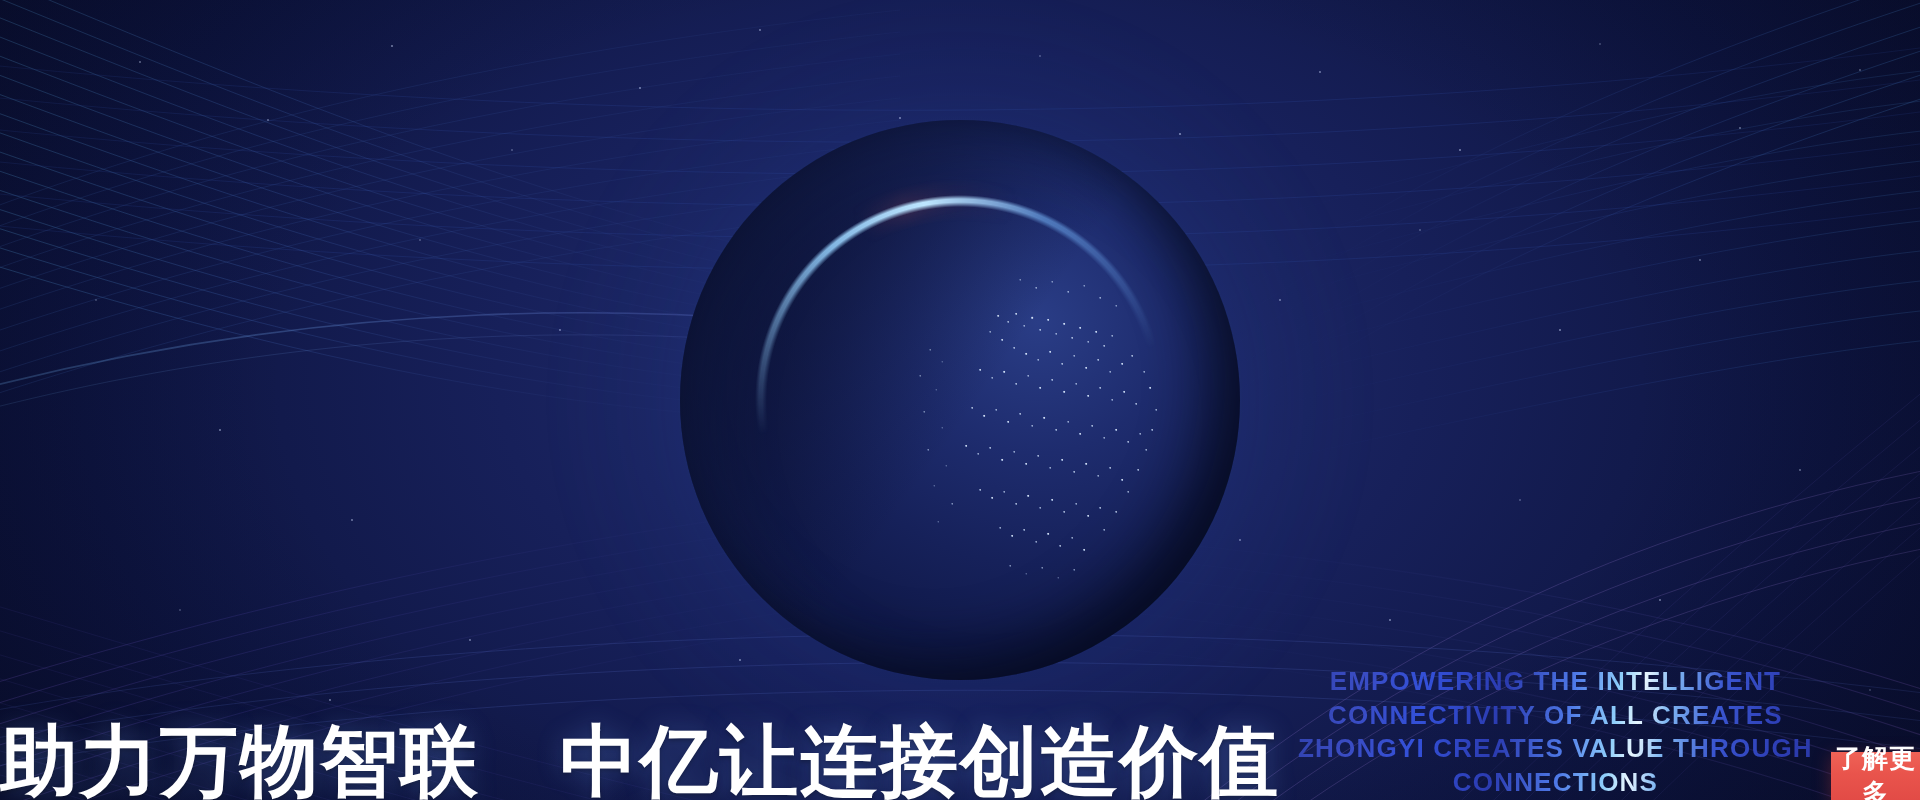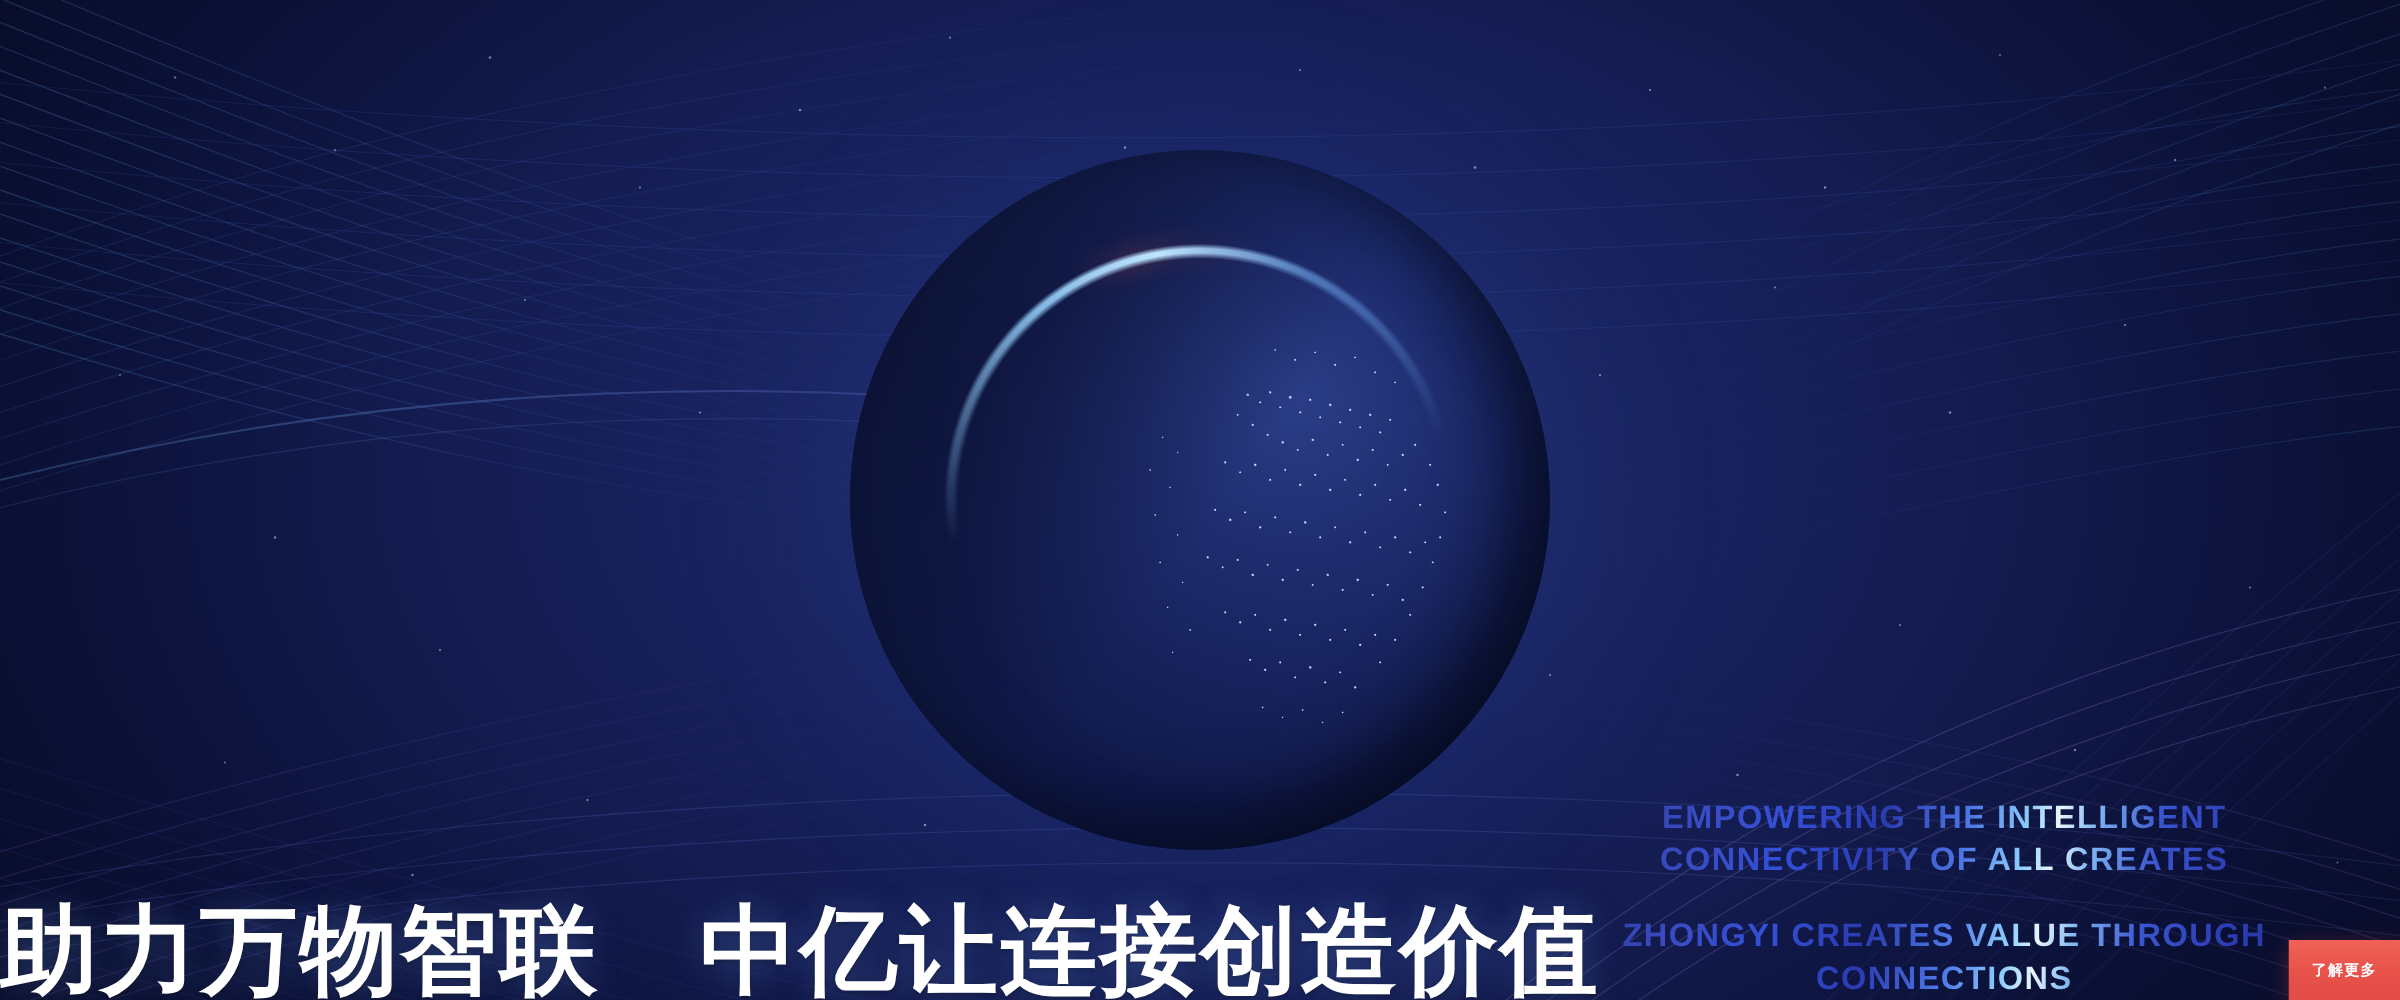--- a/index.html
+++ b/index.html
@@ -141,30 +141,30 @@
     background:linear-gradient(100deg,
        #2e3fa8 0%, #3a4cc2 14%, #3350d8 26%, #2b3bb0 40%,
        #4f7ae8 52%, #8fcffb 60%, #e8f6ff 64%, #7fb6f2 69%,
        #3a55cf 78%, #2c3cb2 90%, #2a38a0 100%);
     -webkit-background-clip:text;
     background-clip:text;
     color:transparent;
     -webkit-text-fill-color:transparent;
     font-family:"Liberation Sans","DejaVu Sans",sans-serif;
   }
-  .subtitle .l2{ display:block;margin-top:28px; }
+  .subtitle .l2{ display:block; }
 
   .cta{
     margin-top:75px;
     width:148px; height:48px;
     display:flex; align-items:center; justify-content:center;
     border:none; cursor:pointer;
     background:linear-gradient(180deg,#ef6257 0%,#e9544c 45%,#e24b46 100%);
     color:#ffffff;
-    font-size:12px; font-weight:700; letter-spacing:1px;
+    font-size:26px; font-weight:700; letter-spacing:1px;
     font-family:"DejaVu Sans","Liberation Sans",sans-serif;
     box-shadow:0 4px 18px rgba(200,60,55,.35);
   }
 </style>
 </head>
 <body>
 
 <div class="hero">
 
   <div class="bg-base"></div>

